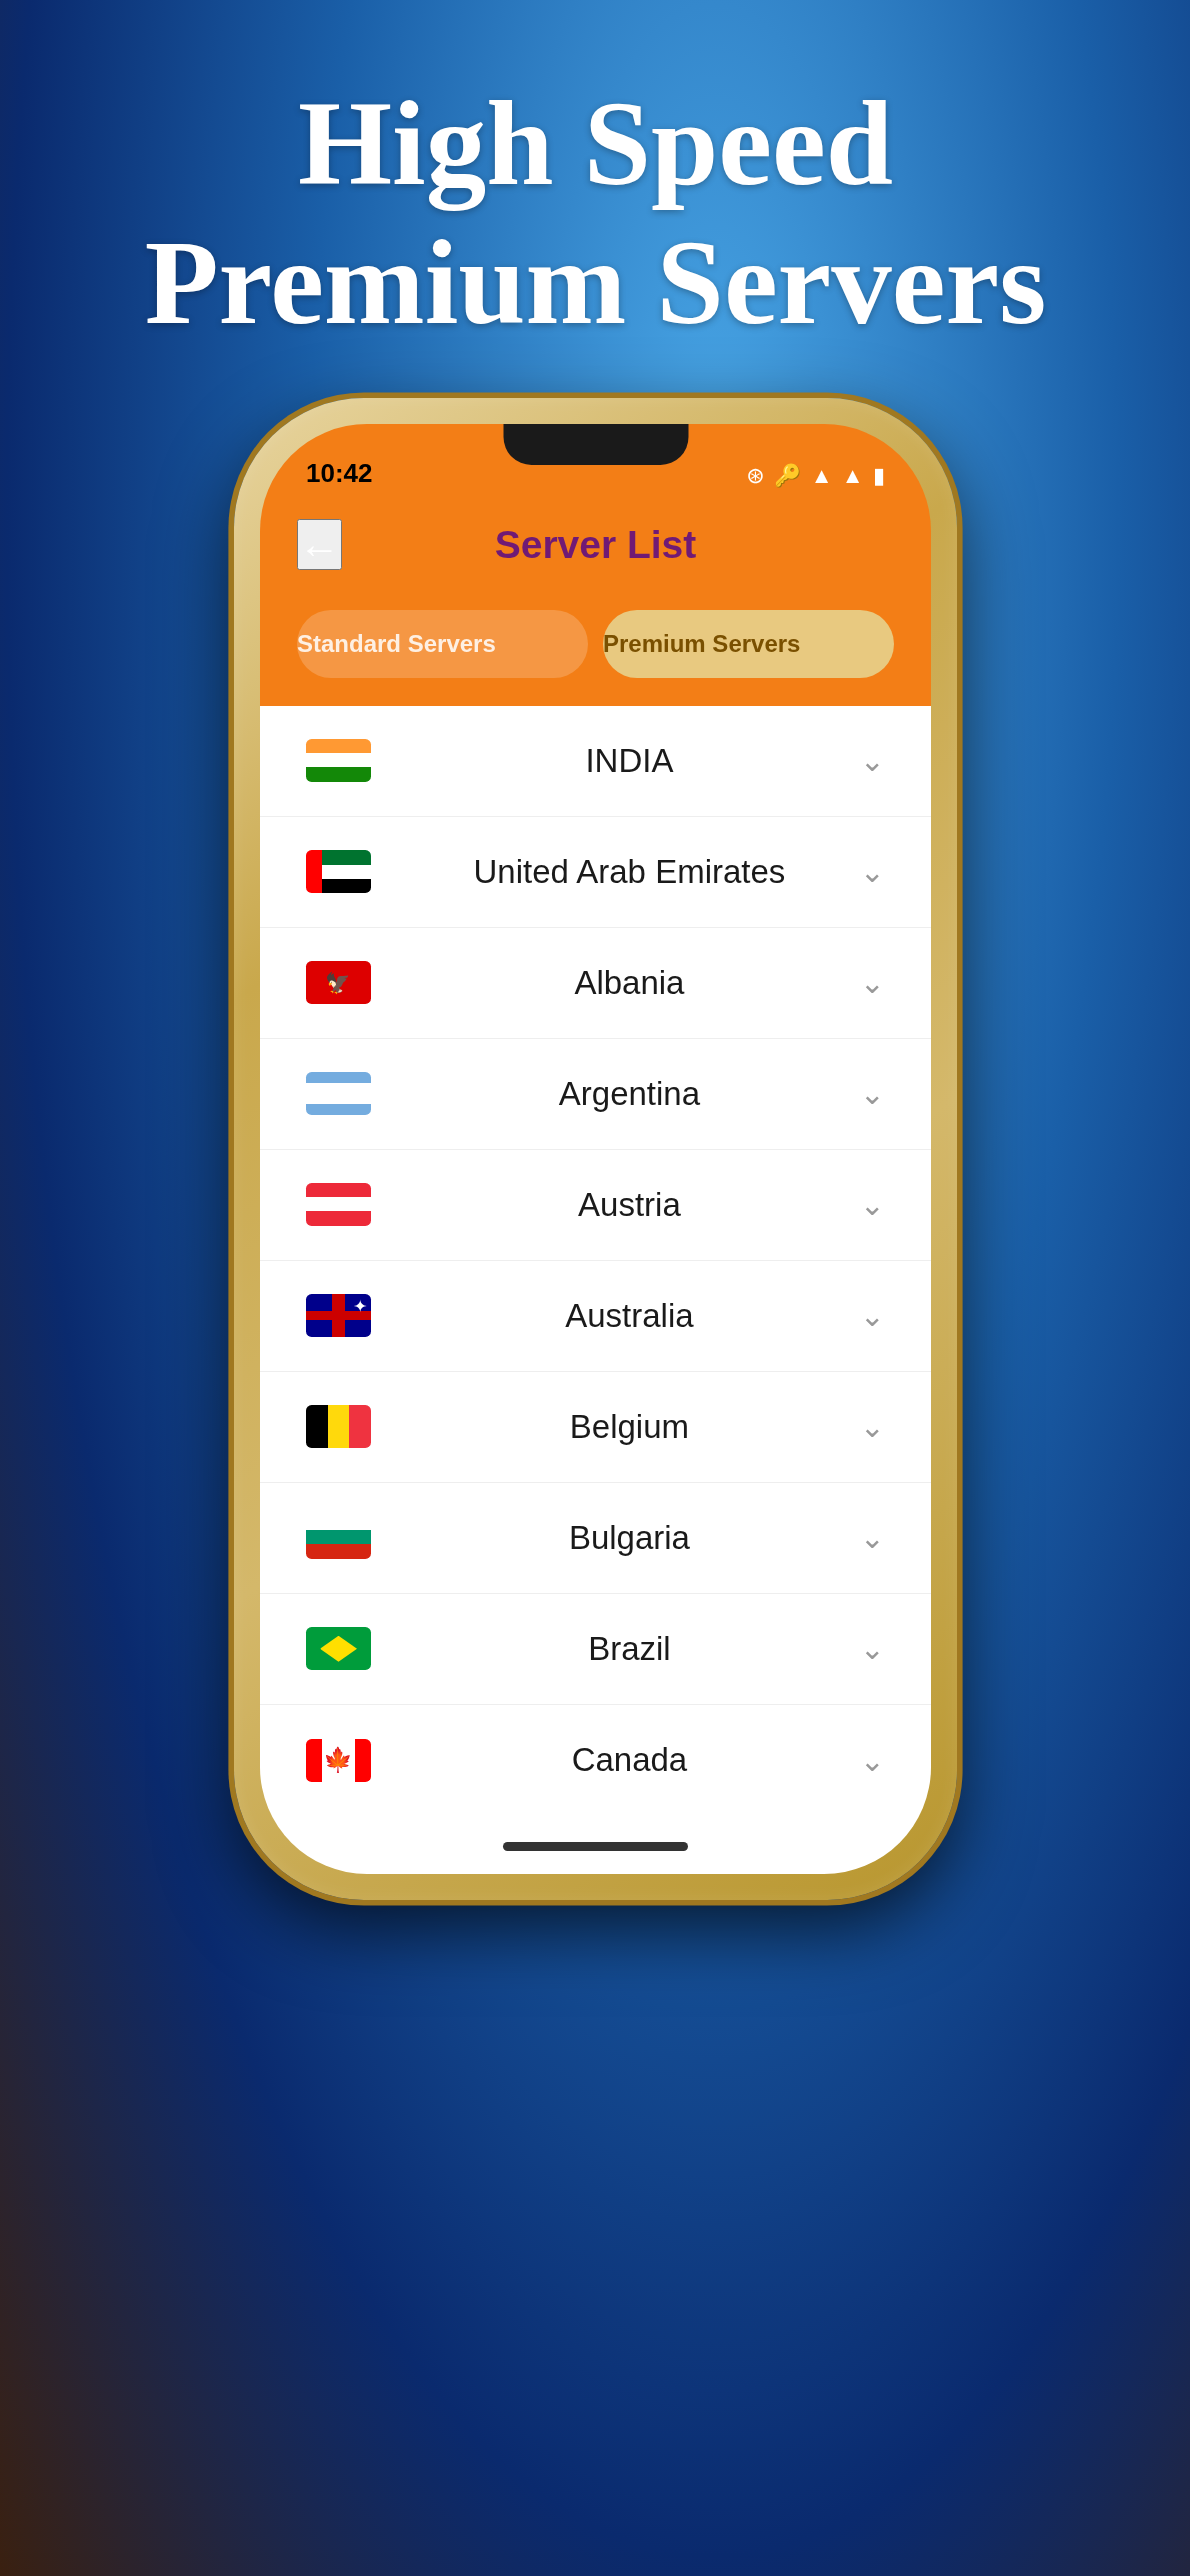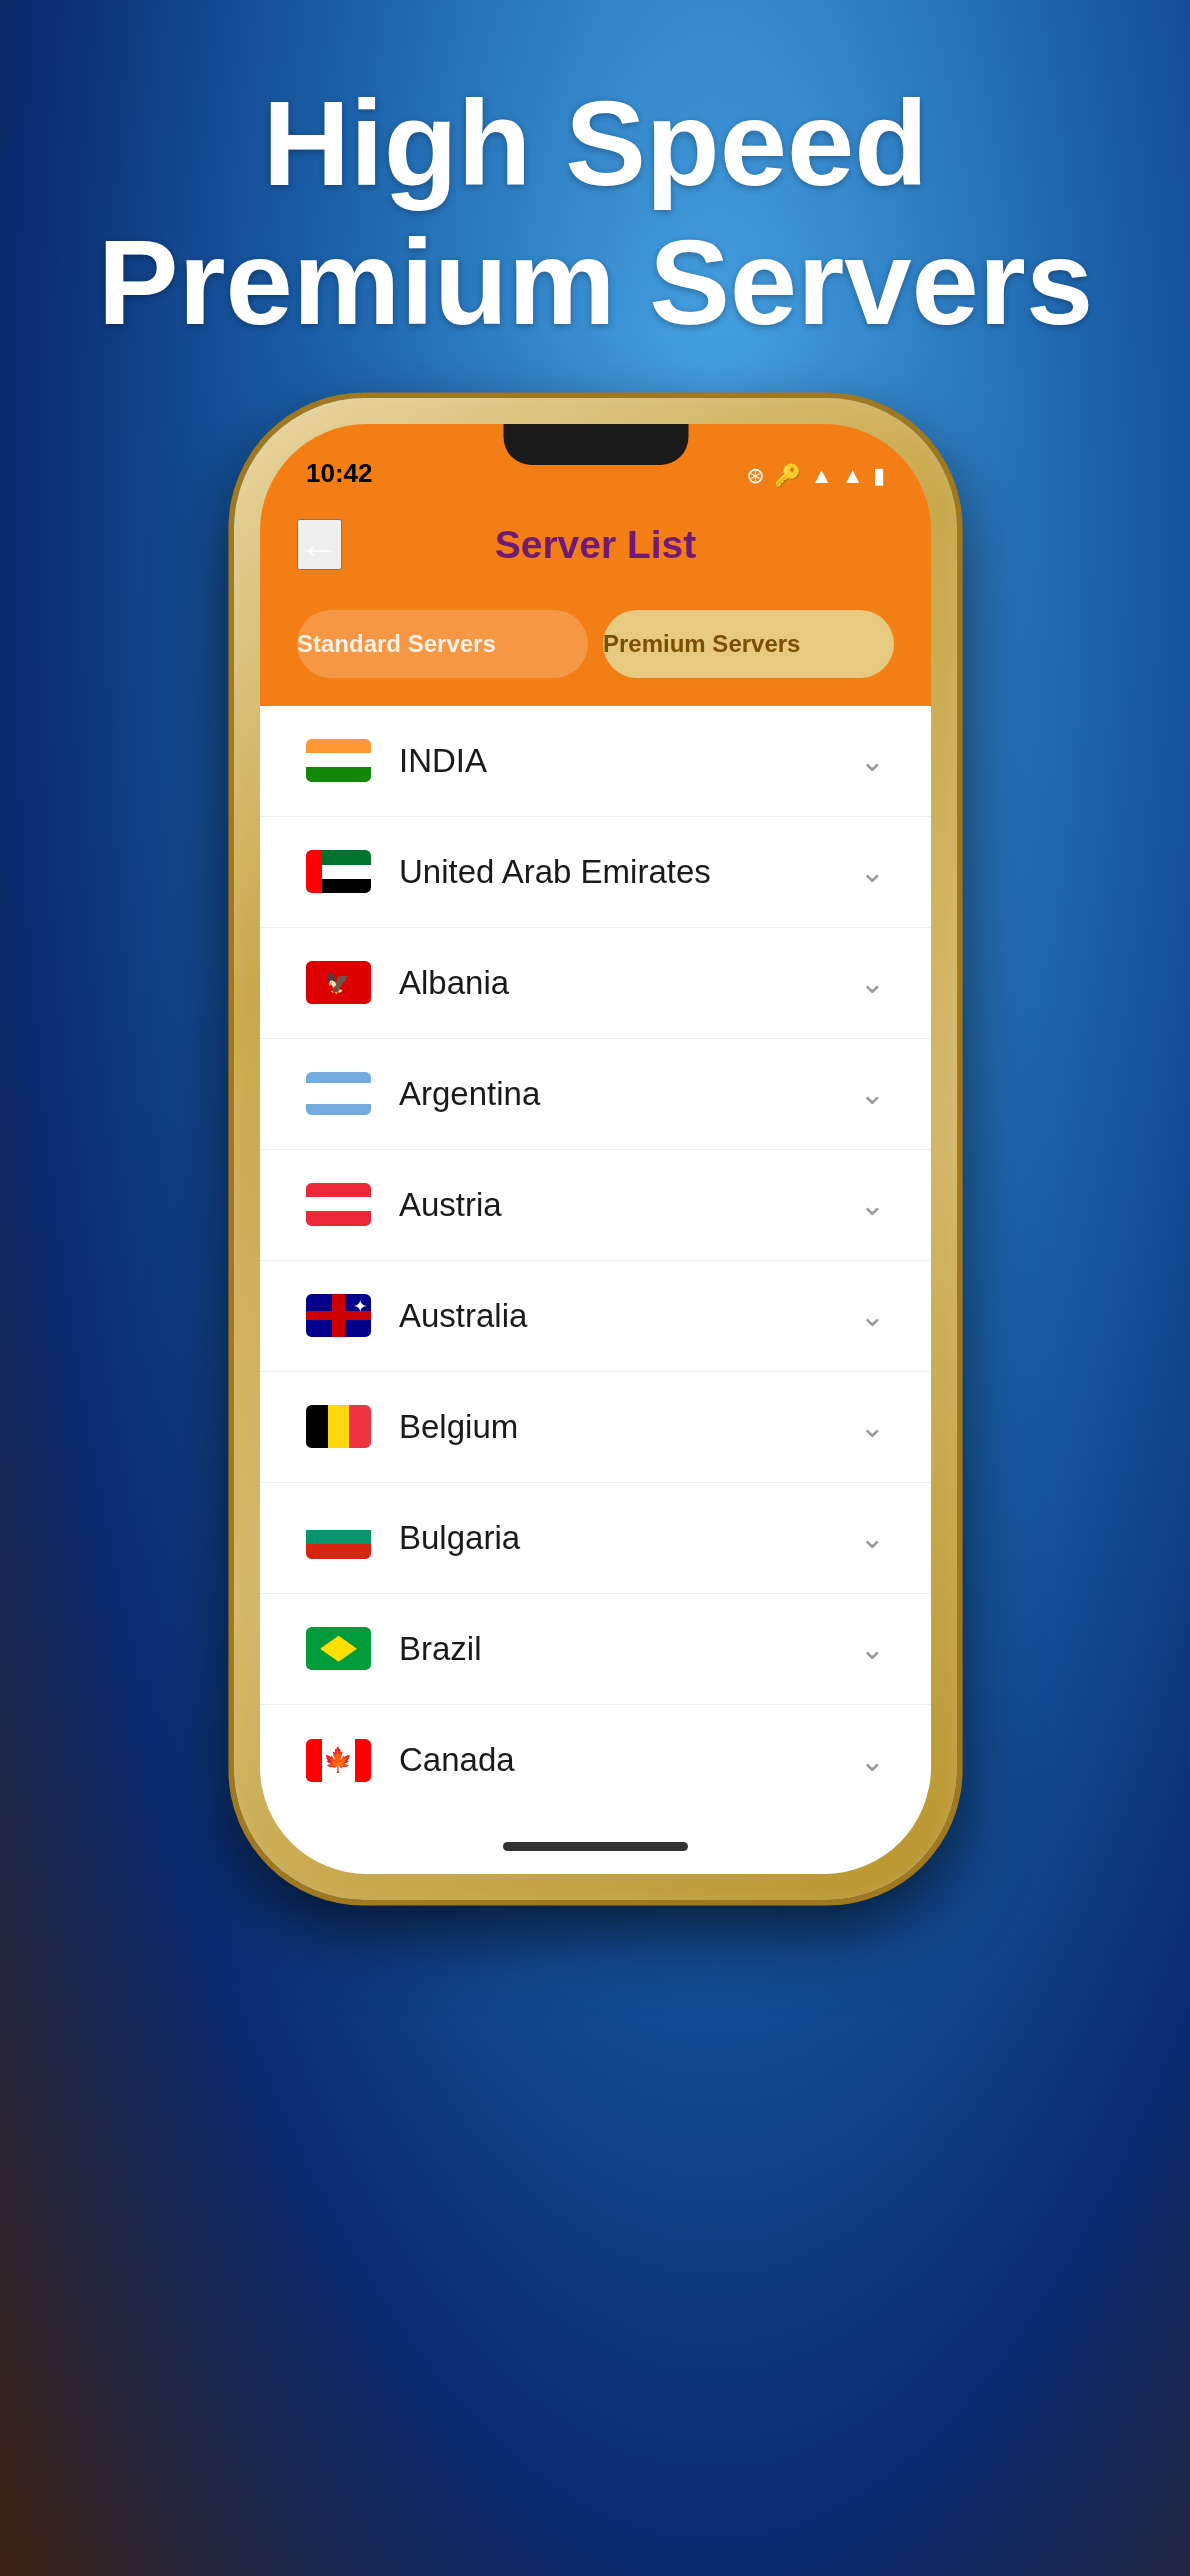--- a/index.html
+++ b/index.html
@@ -20,21 +20,21 @@
       text-align: center;
       color: white;
       padding: 74px 56px 46px;
       text-shadow: 0 1.9px 7.4px rgba(0,0,0,0.3);
     }
 
     .hero-text h1 {
       font-size: 121px;
       font-weight: 800;
       line-height: 1.15;
-      font-family: Liberation Sans, sans-serif;
+      font-family: Liberation Serif, serif;
     }
 
     .phone-wrapper {
       position: relative;
       width: 723px;
       height: 1502px;
       flex-shrink: 0;
     }
 
     
@@ -140,20 +140,21 @@
     .tab-premium {
       background: #e8c980;
       color: #7a5000;
     }
 
     
     .server-list {
       background: white;
       flex: 1;
       overflow-y: auto;
+      text-align: center;
     }
 
     .server-item {
       display: flex;
       align-items: center;
       padding: 0 46px;
       height: 111px;
       border-bottom: 0.9px solid #eee;
       cursor: pointer;
     }

